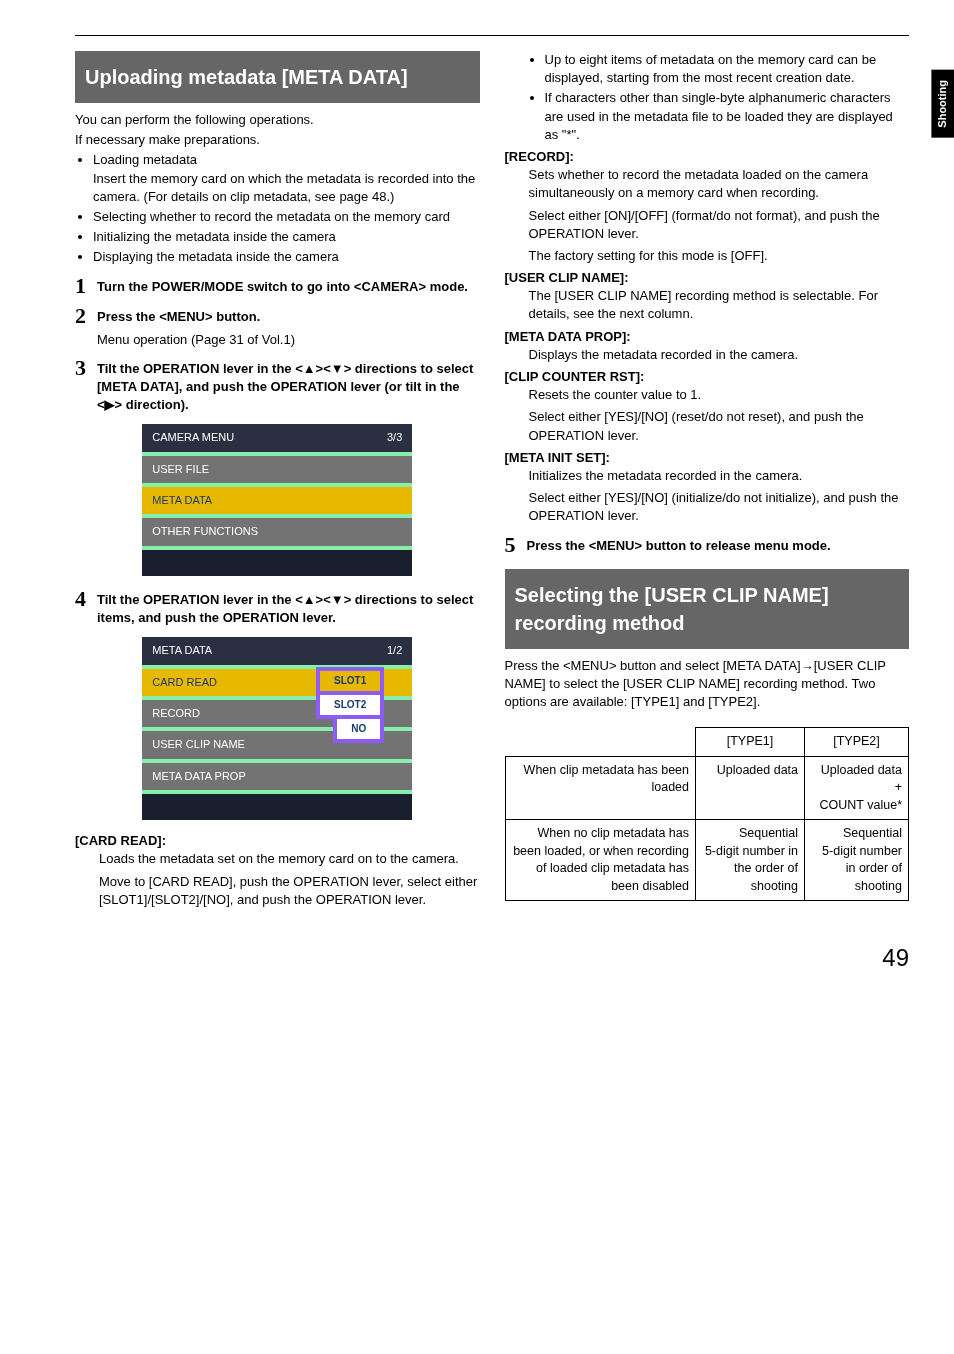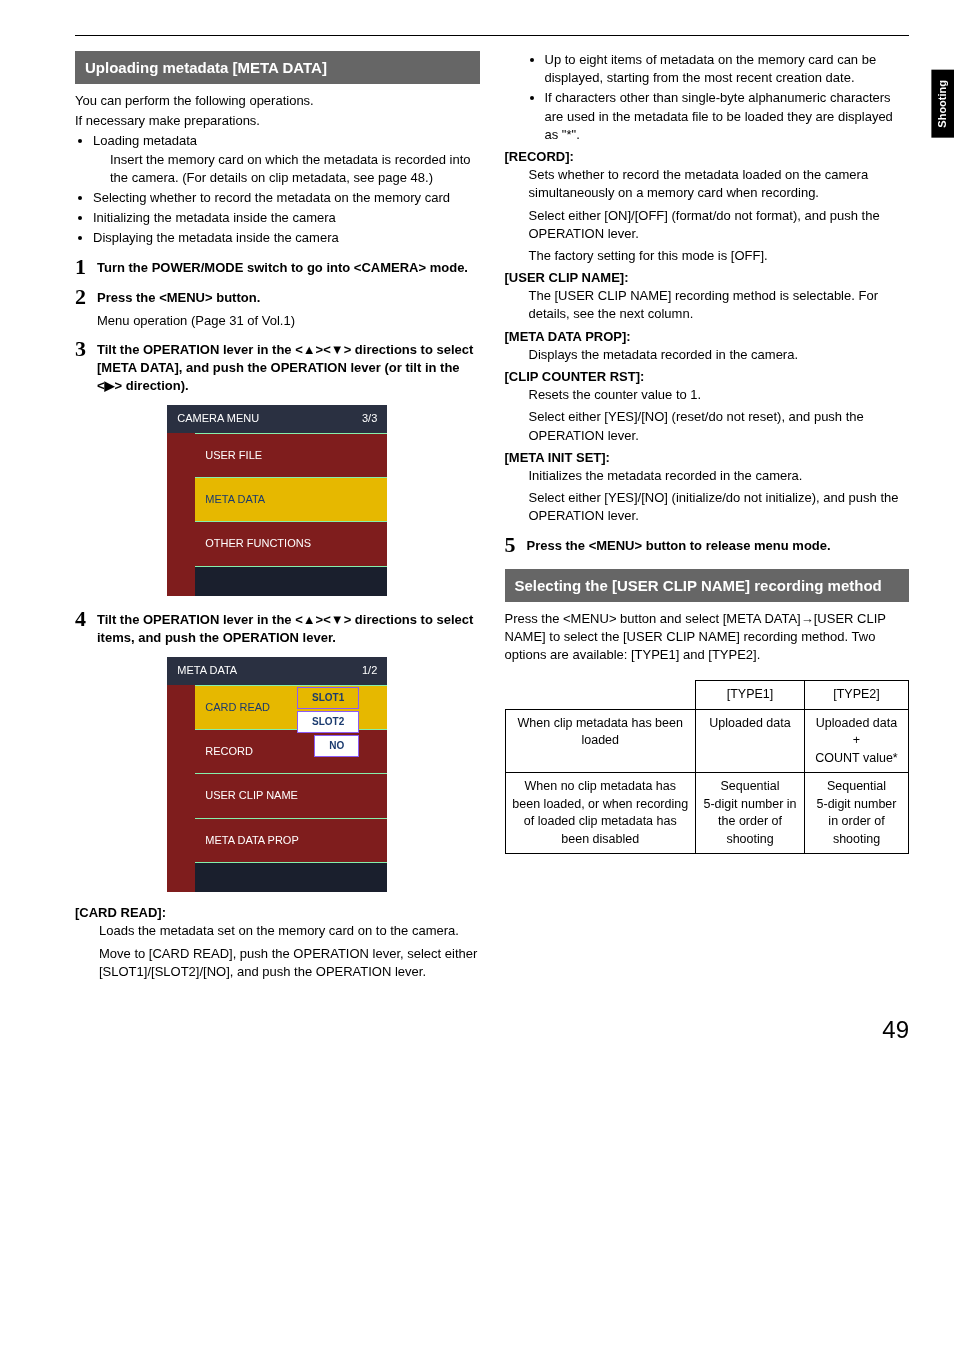--- a/index.html
+++ b/index.html
@@ -1,43 +1,43 @@
 <!DOCTYPE html>
 <html><head>
 <meta charset="utf-8">
 <style>
   * { margin: 0; padding: 0; box-sizing: border-box; }
   body { font-family: Arial, Helvetica, sans-serif; font-size: 13px; line-height: 1.4; color: #000; background: #fff; width: 954px; margin: 0 auto; padding: 35px 45px 30px 75px; position: relative; }
   .hr-top { border: none; border-top: 1.5px solid #000; margin-bottom: 15px; }
   .side-tab { position: absolute; right: 0; top: 70px; background: #000; color: #fff; writing-mode: vertical-rl; transform: rotate(180deg); padding: 10px 4px; font-size: 11px; font-weight: bold; }
   .columns { display: flex; gap: 25px; }
   .col { flex: 1; min-width: 0; }
-  .section-header { background: #666; color: #fff; font-weight: bold; padding: 6px 10px; font-size: 15px; margin-bottom: 8px; }
+  .section-header { background: #666; color: #fff; font-weight: bold; padding: 12px 10px; font-size: 20px; margin-bottom: 8px; }
   p { margin-bottom: 2px; }
   .bullet-list { list-style: disc; margin-left: 18px; }
   .bullet-list li { margin-bottom: 2px; }
-  .sub { margin-left: 17px; }
+  .sub { margin-left: 0; }
   .step { display: flex; align-items: flex-start; margin-top: 8px; margin-bottom: 4px; }
   .step-num { font-family: "Times New Roman", serif; font-weight: bold; font-size: 22px; line-height: 1; margin-right: 6px; min-width: 16px; }
   .step-text { flex: 1; padding-top: 3px; }
   .step-bold { font-weight: bold; }
   .step-body { margin-left: 22px; margin-bottom: 6px; }
-  .screenshot { width: 220px; margin: 10px auto 12px auto; background: #7f1d1d; color: #fff; font-family: Arial, sans-serif; font-size: 11px; }
+  .screenshot { width: 270px; margin: 10px auto 12px auto; background: #737373; color: #fff; font-family: Arial, sans-serif; font-size: 11px; }
   .screenshot-header { background: #2a3041; color: #fff; padding: 6px 10px; display: flex; justify-content: space-between; font-size: 11px; }
-  .screenshot-row { padding: 14px 10px; border-top: 1px solid #86efac; display:flex; justify-content:space-between; align-items:center;margin-left:28px; }
+  .screenshot-row { padding: 6px 10px; border-top: 4px solid #86efac; display:flex; justify-content:space-between; align-items:center; }
   .screenshot-row.highlight { background: #e6b800; color: #1a3a6e; }
   .screenshot-row.gap { height: 30px; background:#1a1f2d; }
   .popup { position: relative; }
-  .popup-box { position:absolute; right:10px; top:2px; background:#fff; color:#1a3a6e; font-weight:bold; padding:3px 14px; font-size:10px; border:1px solid #8b5cf6; }
+  .popup-box { position:absolute; right:10px; top:2px; background:#fff; color:#1a3a6e; font-weight:bold; padding:3px 14px; font-size:10px; border:4px solid #8b5cf6; }
   .popup-box.sel { background:#e6b800; }
   .term-label { font-weight: bold; margin-top: 4px; }
   .term-body { margin-left: 24px; margin-bottom: 4px; }
   .subtable-caption { font-weight: bold; margin-top: 10px; margin-bottom: 6px; }
   table.data { border-collapse: collapse; width: 100%; font-size: 12.5px; margin-top: 16px; }
-  table.data th, table.data td { border: 1px solid #000; padding: 5px 6px; vertical-align: top; text-align: center; }
+  table.data th, table.data td { border: 1px solid #000; padding: 5px 6px; vertical-align: top; text-align: right; }
   table.data th { font-weight: normal; text-align: center; }
   table.data th:first-child { border-top:1px solid transparent; border-left:1px solid transparent; }
   .page-num { text-align: right; font-size: 24px; margin-top: 28px; }
   .tri { font-family: Arial, sans-serif; }
 </style>
 </head>
 <body>
 
 <hr class="hr-top">
 <div class="side-tab">Shooting</div>

